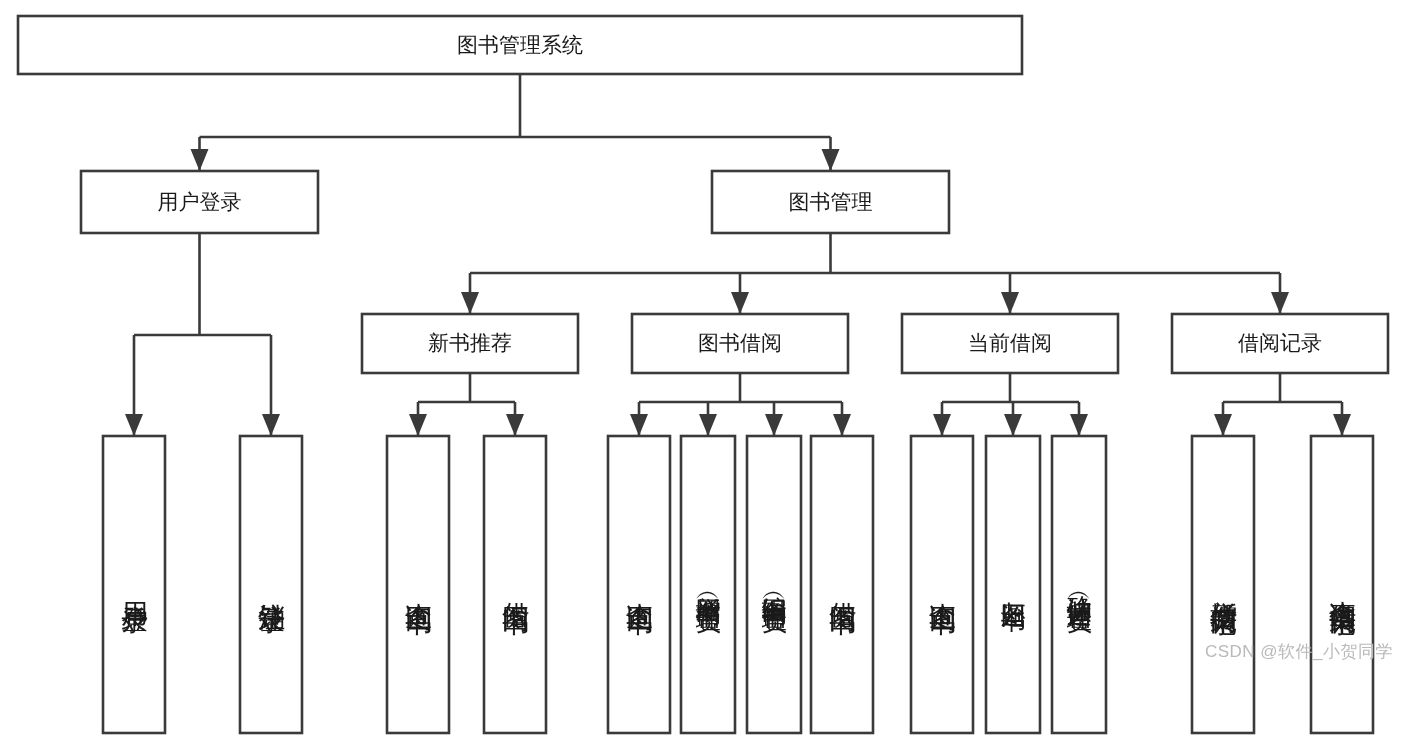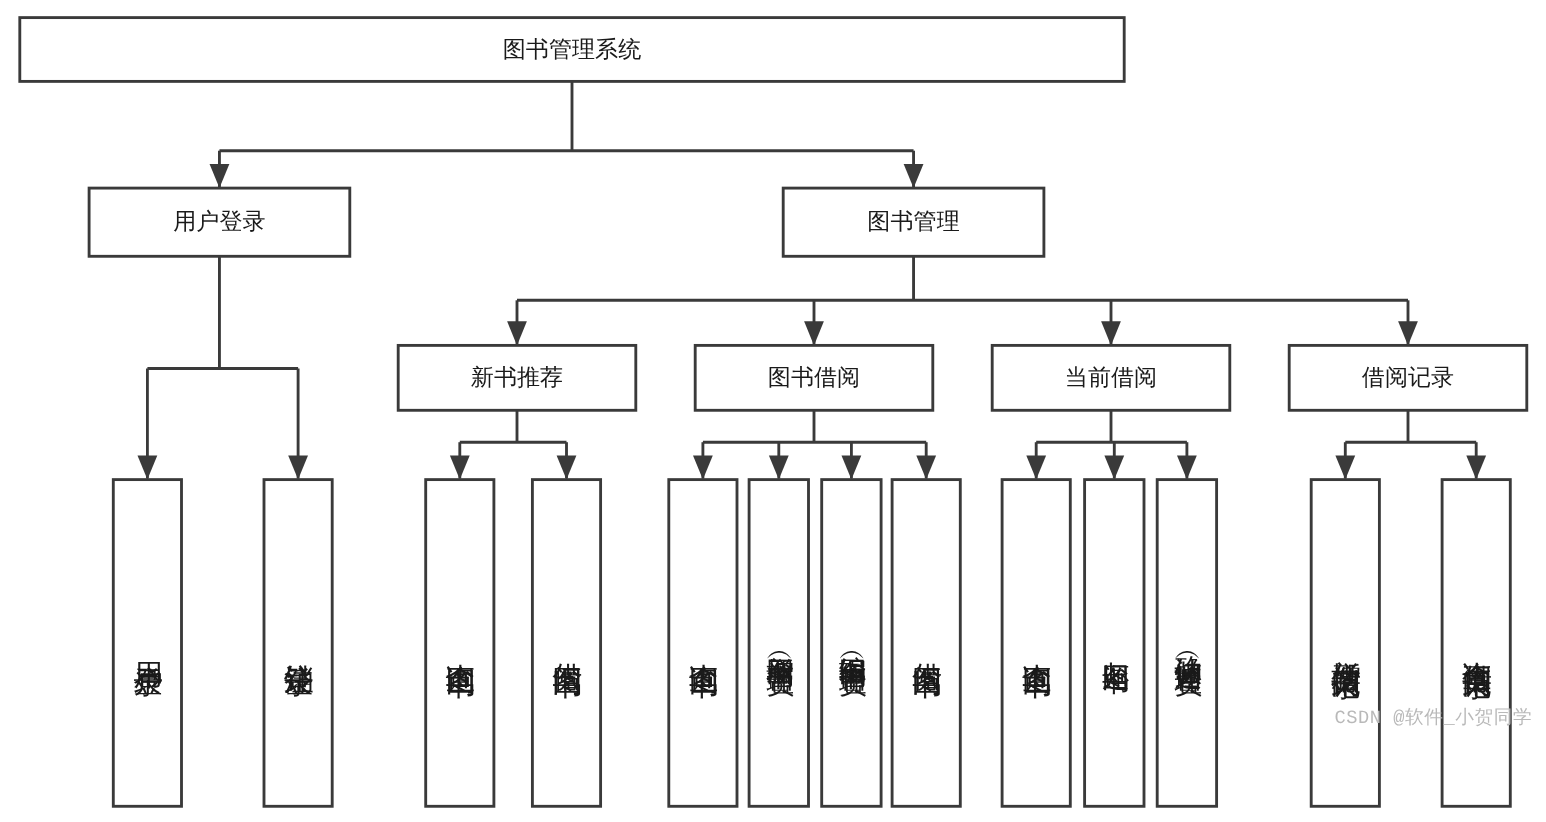--- a/index.html
+++ b/index.html
@@ -59,21 +59,21 @@
     display: flex;
     align-items: center;
     justify-content: center;
     white-space: nowrap;
     pointer-events: none;
   }
   .watermark {
     position: absolute;
     right: 12px;
     bottom: 4px;
-    font-family: Liberation Mono, monospace;
+    font-family: Liberation Sans, sans-serif;
     font-size: 17px;
     color: #b9b9b9;
     letter-spacing: 0.5px;
     white-space: nowrap;
   }
 </style>
 </head>
 <body>
 
 <div id="diagram-root">

